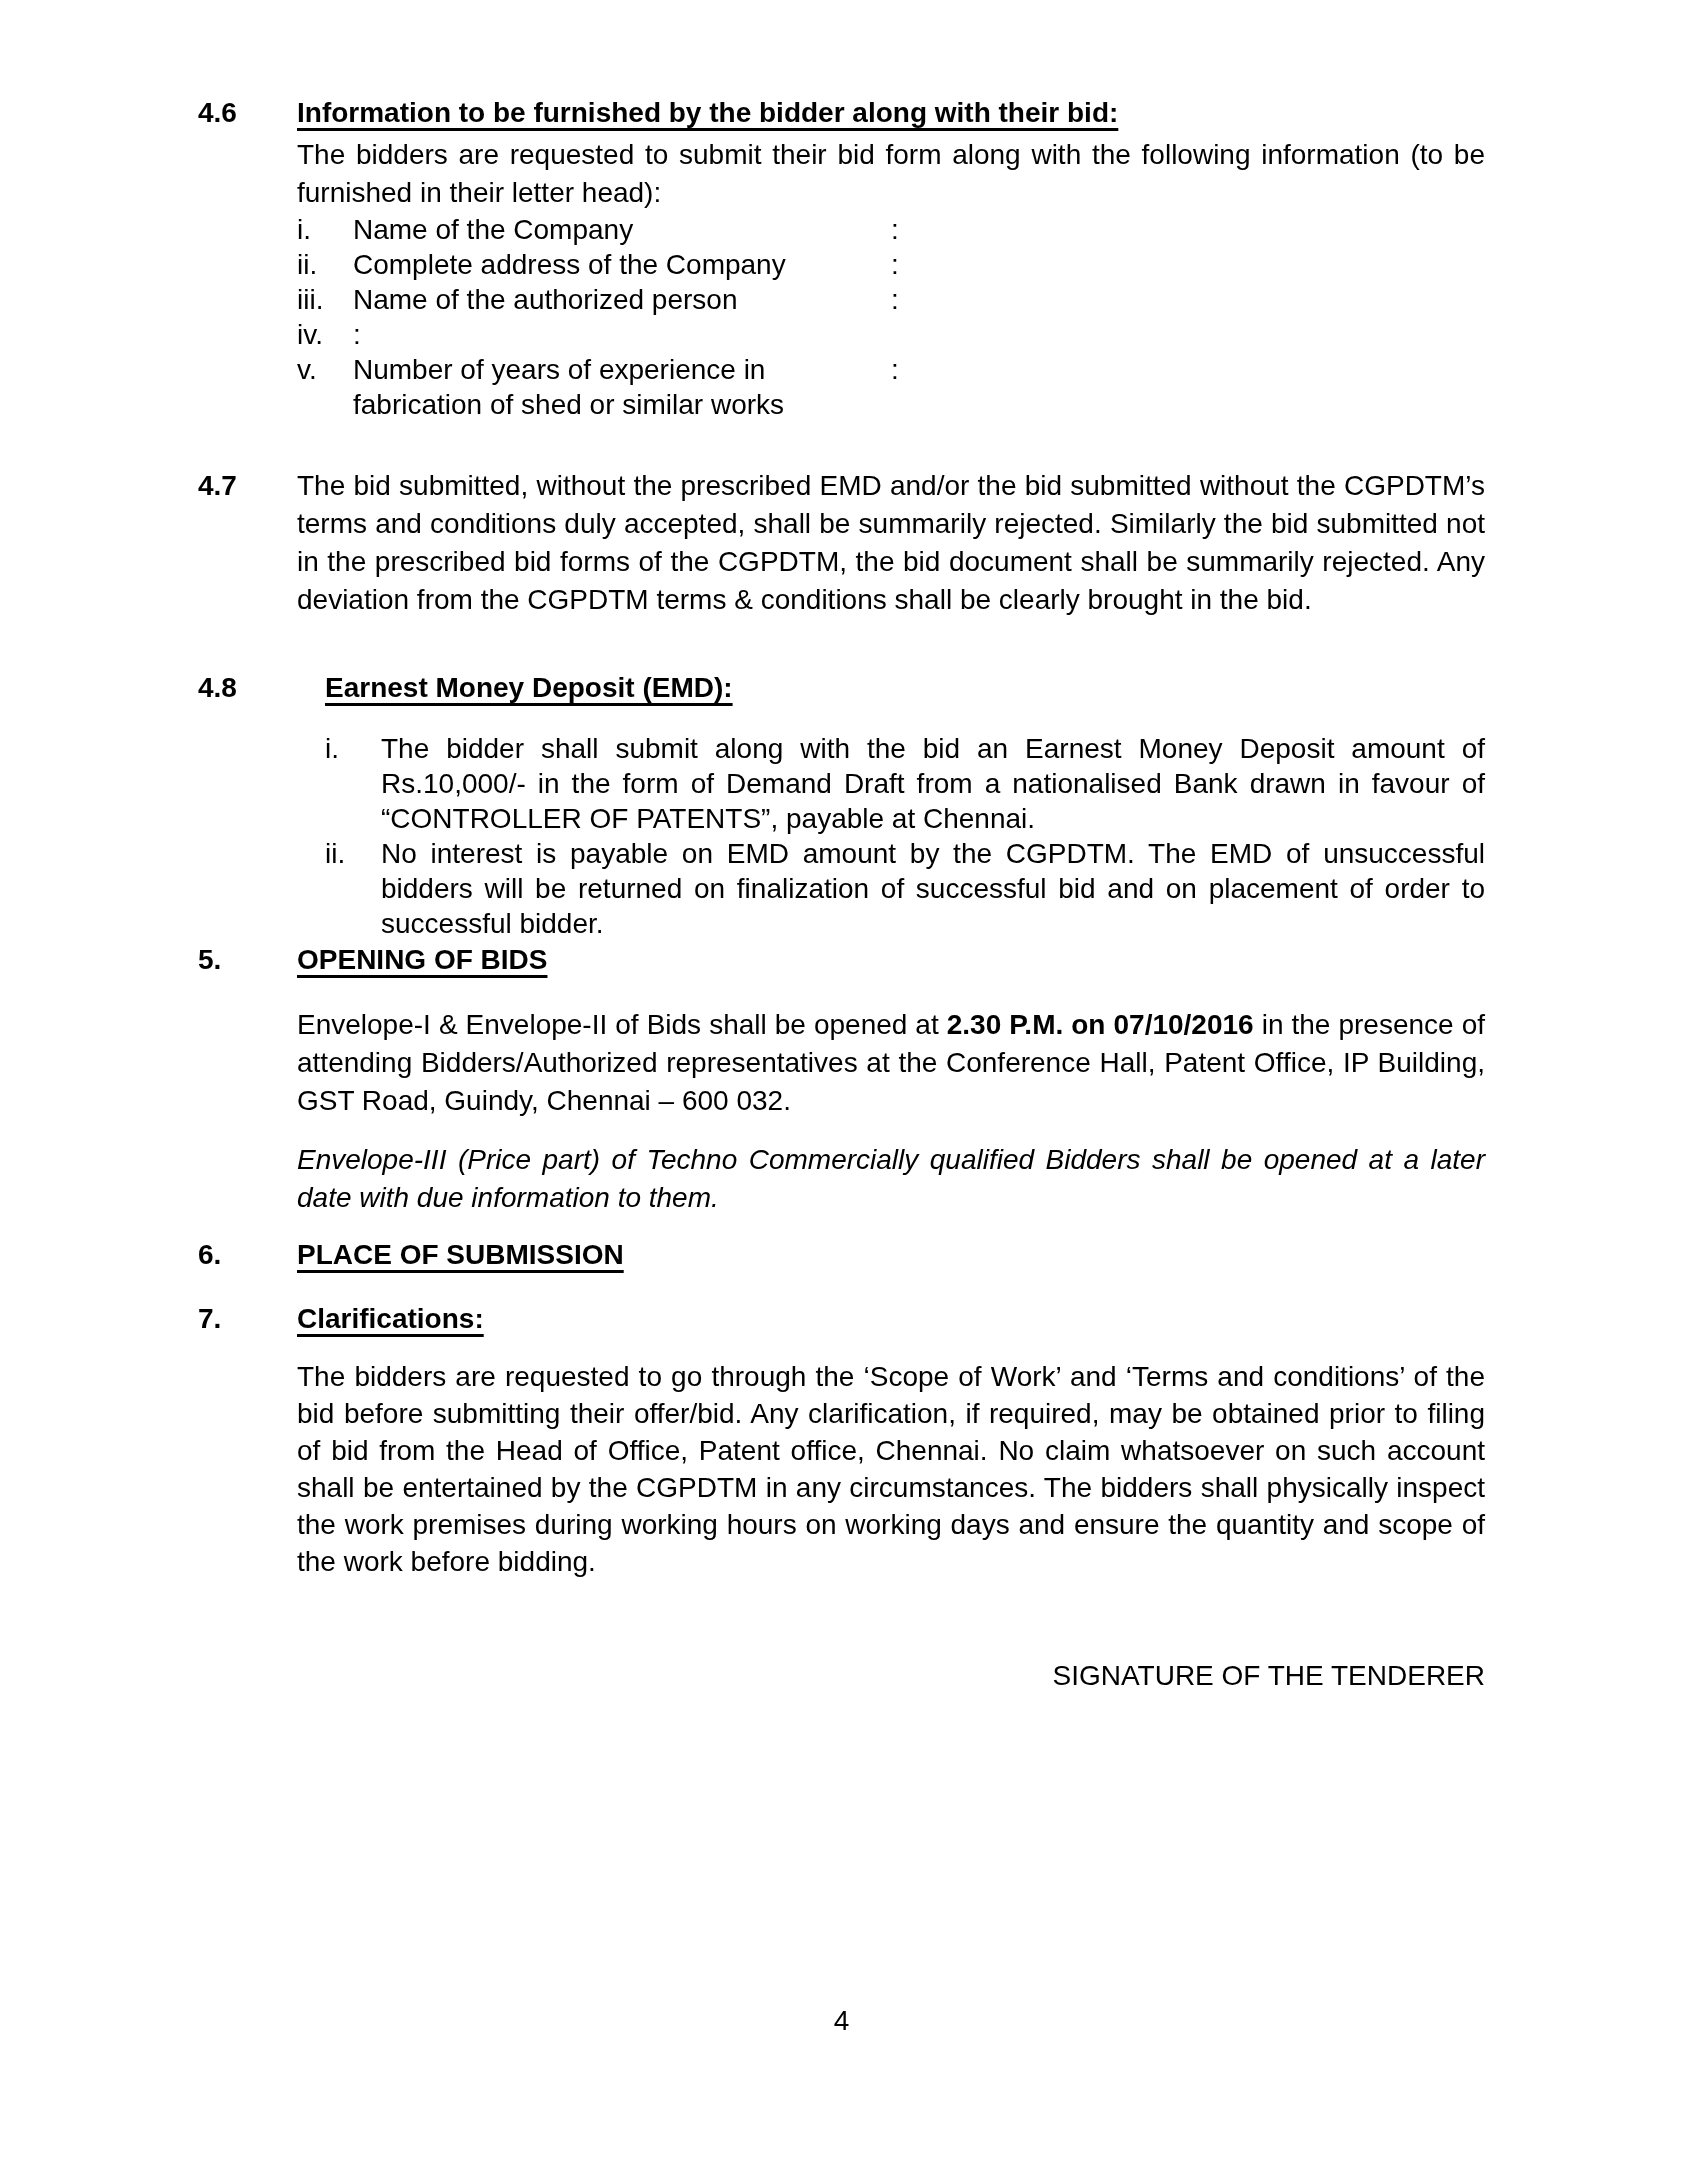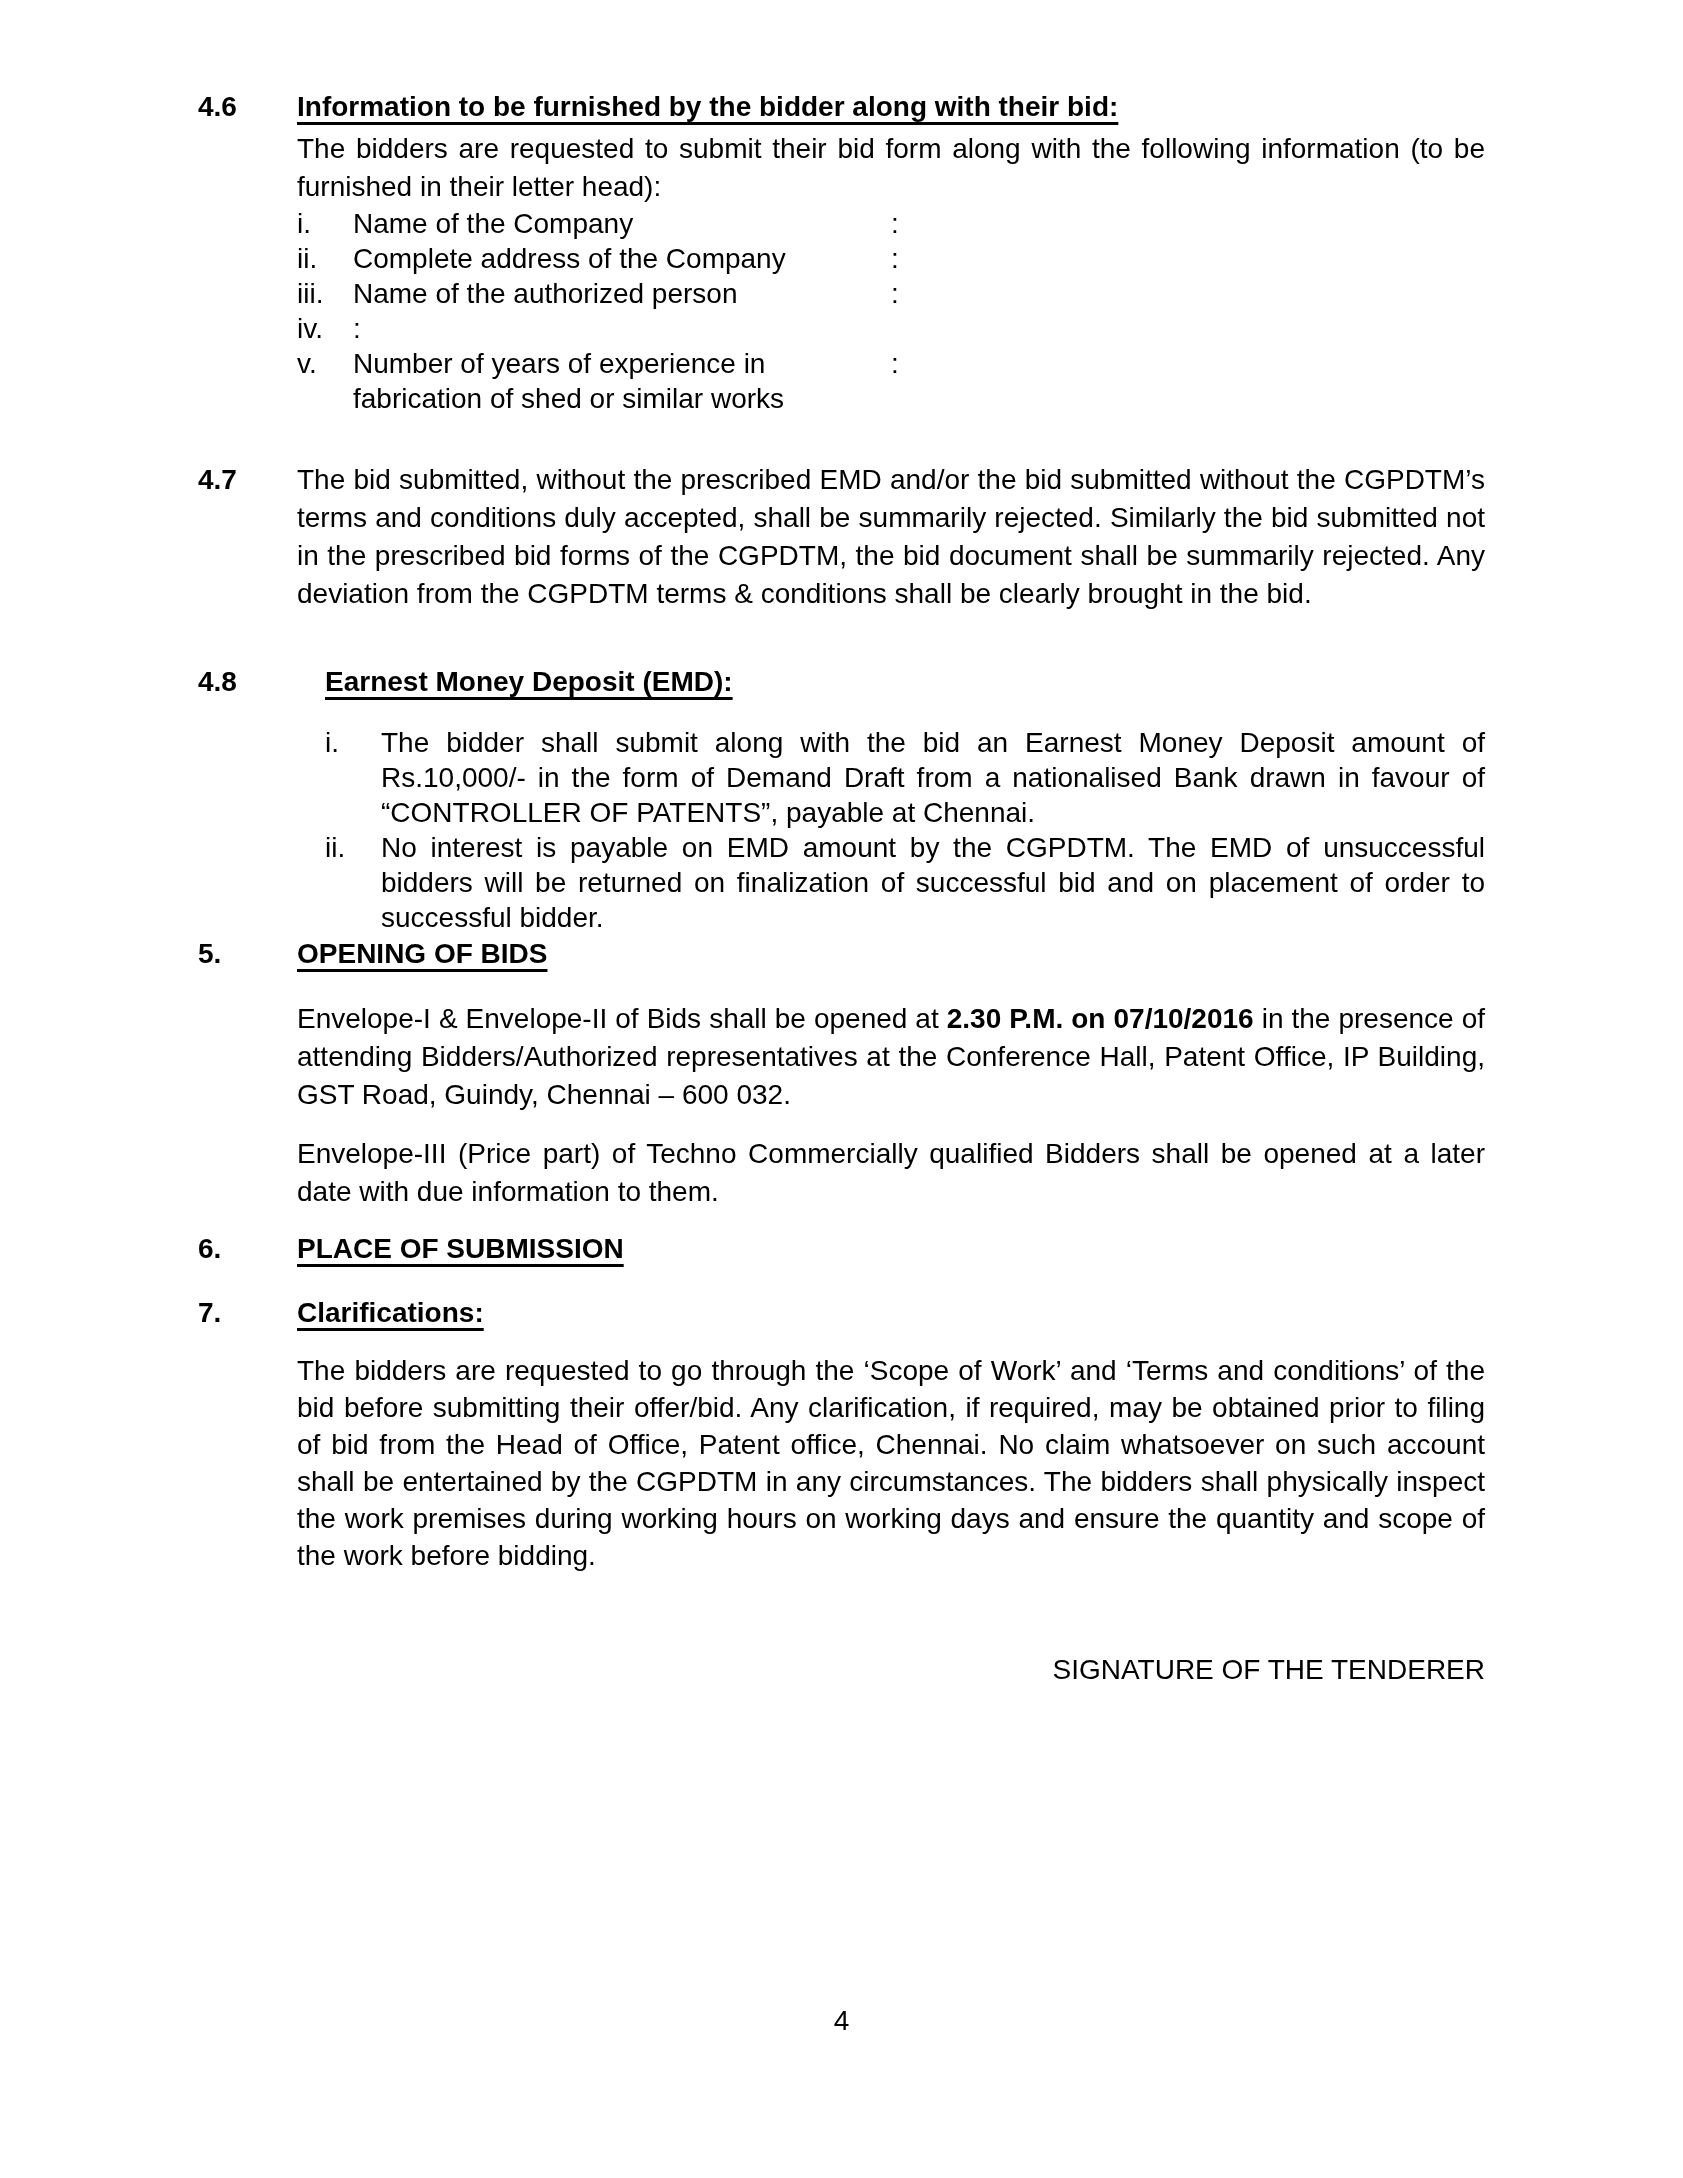--- a/index.html
+++ b/index.html
@@ -5,21 +5,21 @@
   html, body { margin:0; padding:0; background:#ffffff; }
   .page {
     position:relative;
     width:1683px; height:2178px;
     background:#ffffff;
     color:#000;
     font-family:"Liberation Sans", sans-serif;
     font-size:28px;
     overflow:hidden;
   }
-  .content { position:absolute; left:198px; top:88px; width:1287px; }
+  .content { position:absolute; left:198px; top:94px; width:1287px; }
 
   .sec { display:grid; grid-template-columns:99px 1fr; align-items:start; }
   .sec-num { font-weight:bold; line-height:38px; }
   .heading {
     font-weight:bold;
     text-decoration:underline;
     text-decoration-thickness:3px;
     text-underline-offset:6px;
     line-height:38px;
     display:inline-block;
@@ -34,21 +34,21 @@
   .info-colon { }
 
   
   .blist { line-height:35px; margin-top:24px; }
   .blist-row { display:grid; grid-template-columns:56px 1fr; }
   .blist-text { text-align:justify; }
 
   .mt4  { margin-top:4px; }
   .mt19 { margin-top:19px; }
   .mt20 { margin-top:20px; }
-  .mt21 { margin-top:21px; }
+  .mt21 { margin-top:21px;font-style:italic; }
   .mt25 { margin-top:25px; }
   .mt26 { margin-top:26px; }
   .mt27 { margin-top:27px; }
   .mt45 { margin-top:45px; }
   .mt50 { margin-top:50px;gap:28px; }
 
   .bold { font-weight:bold; }
   .lh37 { line-height:37px; }
 
   .signature { margin-top:77px; text-align:right; line-height:38px; }

